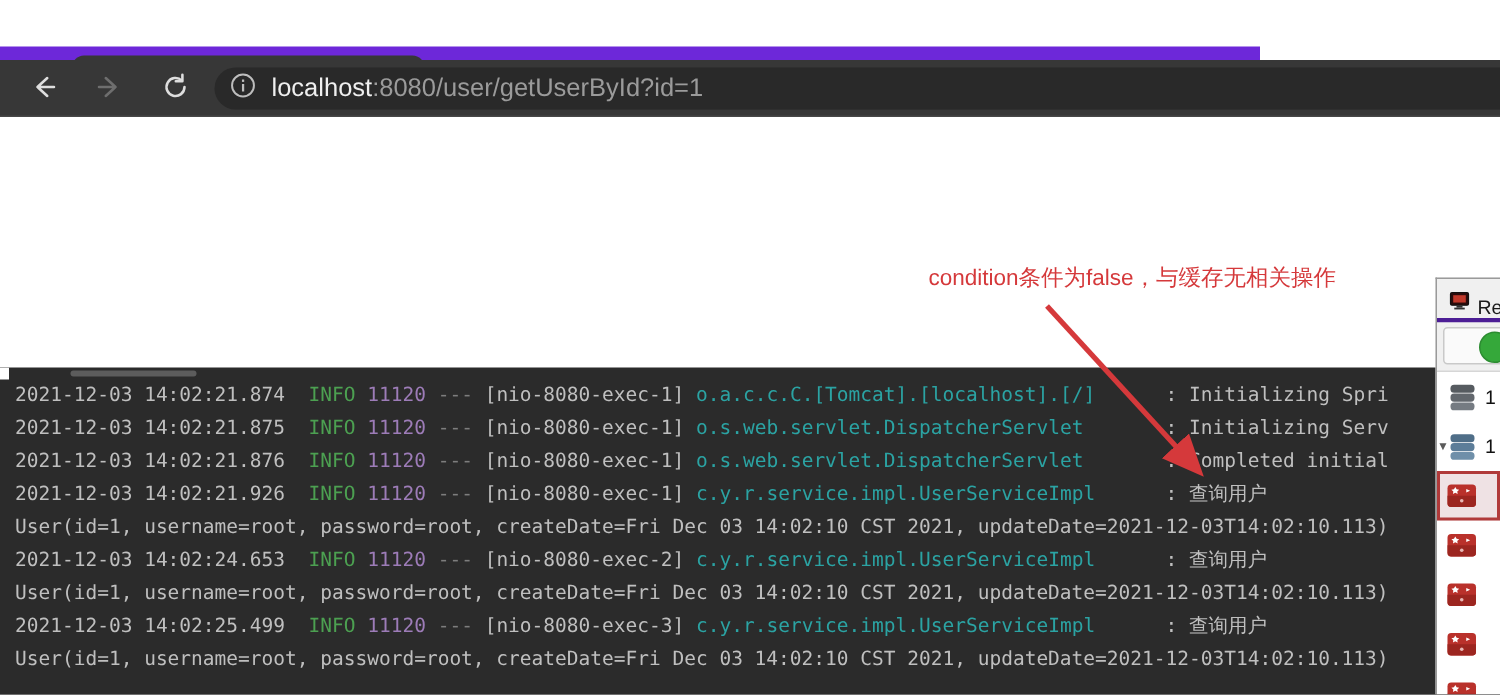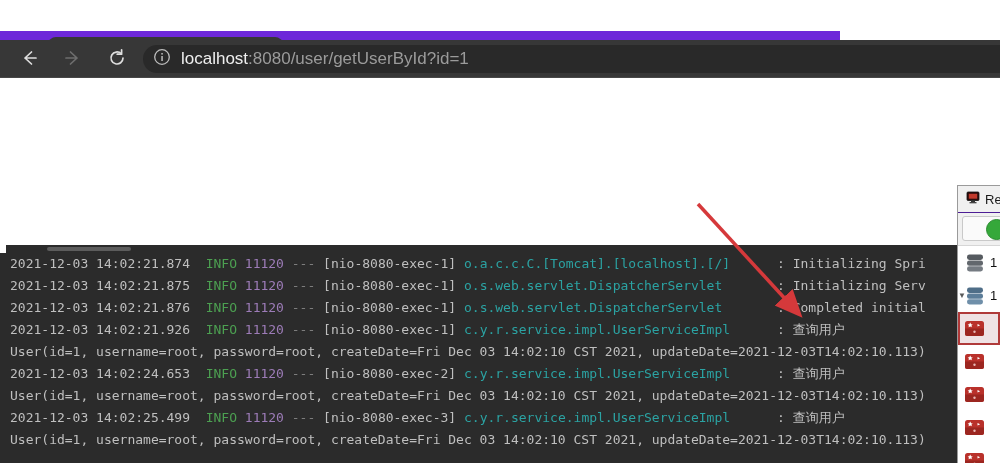--- a/index.html
+++ b/index.html
@@ -49,22 +49,22 @@
   .cline{height:22px;color:#bfbfbf;}
   .ts{color:#bfbfbf;}
   .lvl{color:#4ca051;}
   .pid{color:#9d7cb8;}
   .sep{color:#7d7d7d;}
   .logger{color:#2ba3a3;}
 
   
   .redis{position:absolute;left:957px;top:185px;width:43px;height:278px;background:#f0f0f0;
          border-left:1px solid #9a9a9a;border-top:1px solid #9a9a9a;box-sizing:border-box;z-index:10;overflow:hidden;}
-  .redis-title{height:26px;display:flex;align-items:center;padding-left:8px;background:#f0f0f0;
-               border-bottom:1px solid #4c1d95;}
+  .redis-title{height:26px;display:flex;align-items:flex-end;padding-left:8px;background:#f0f0f0;
+               border-bottom:3px solid #4c1d95;}
   .redis-title-text{font-size:13px;color:#1a1a1a;margin-left:5px;}
   .redis-toolbar{position:relative;height:32px;background:#f0f0f0;border-bottom:1px solid #d6d6d6;}
   .rbox{position:absolute;left:4px;top:3px;right:-4px;bottom:4px;background:#fafafa;
         border:1px solid #c9c9c9;border-radius:3px;}
   .greenbtn{position:absolute;right:-7px;top:6px;width:19px;height:19px;border-radius:50%;
             background:#35a83a;border:1px solid #2c8c31;cursor:pointer;}
   .redis-tree{background:#ffffff;height:220px;}
   .tree-row{position:relative;height:33px;display:flex;align-items:center;cursor:pointer;}
   .tree-expander{position:absolute;left:0px;font-size:8px;color:#5a5a5a;width:8px;}
   .tree-icon{margin-left:6px;display:flex;flex:0 0 auto;}
@@ -128,20 +128,21 @@
           <rect x="8.3" y="8" width="1.5" height="5" fill="#bdbdbd"></rect>
           <rect x="8.3" y="5" width="1.5" height="1.6" fill="#bdbdbd"></rect>
         </svg>
       </span>
       <span class="urltext"><span class="url-host">localhost</span><span class="url-rest">:8080/user/getUserById?id=1</span></span>
     </div>
   </div>
 
   <div class="page"></div>
 
+  <div class="annotation">condition条件为false，与缓存无相关操作</div>
   <svg class="arrow" width="1000" height="463" viewBox="0 0 1000 463">
     <defs>
       <marker id="ah" markerWidth="9" markerHeight="8" refX="6.5" refY="3.5" orient="auto">
         <polygon points="0 0, 8 3.5, 0 7" fill="#d5393b"></polygon>
       </marker>
     </defs>
     <line x1="698" y1="204" x2="799" y2="314" stroke="#d5393b" stroke-width="3.5" marker-end="url(#ah)"></line>
   </svg>
 
   <div class="console">

